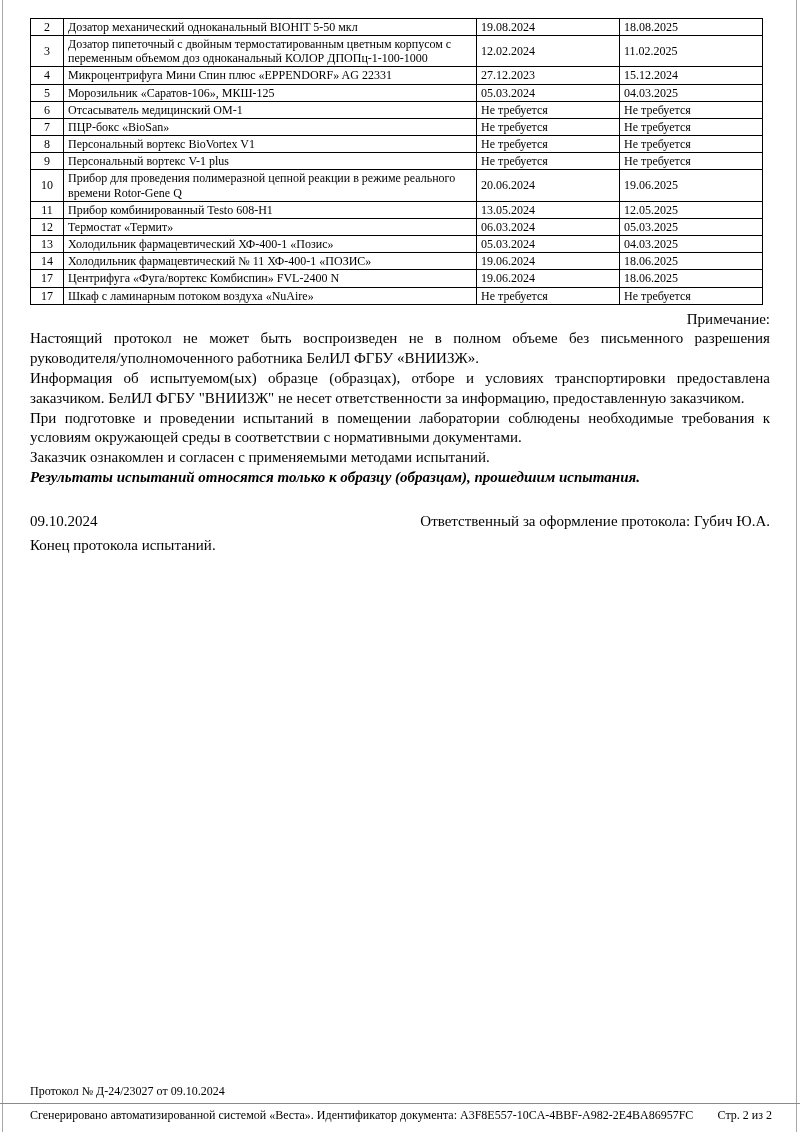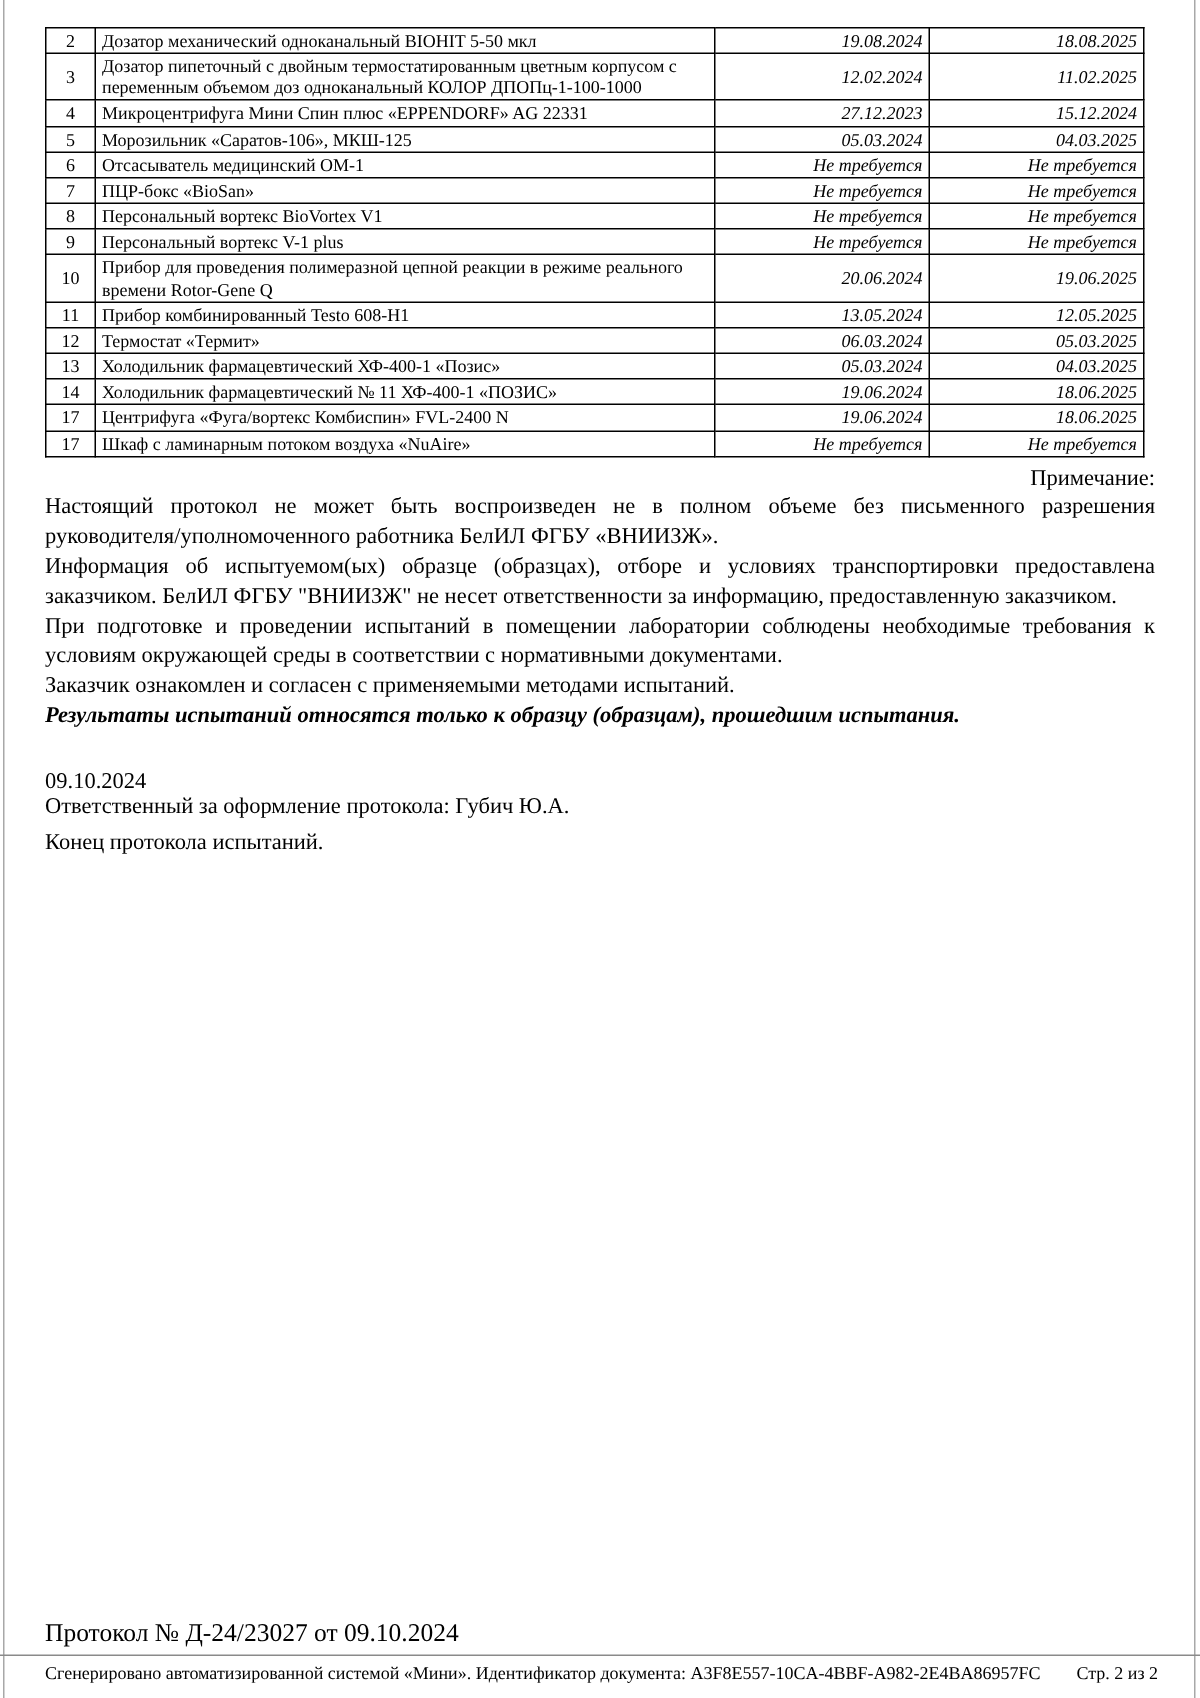--- a/index.html
+++ b/index.html
@@ -24,40 +24,39 @@
     line-height: 1.18;
     table-layout: fixed;
   }
   table.equip td {
     border: 1px solid #000;
     padding: 1px 4px;
     vertical-align: middle;
   }
   td.c-num  { width: 24px;  text-align: center; }
   td.c-name { width: 404px; text-align: left; }
-  td.c-date { width: 134px; text-align: right; font-style: italic; }
+  td.c-date { width: 134px; text-align: left; }
 
   .notes { margin-top: 5px; font-size: 15px; line-height: 1.32; width: 740px; }
   .notes .note-title { text-align: right; }
   .notes p { margin: 0; text-align: justify; }
   .notes p.bold { font-weight: bold; text-align: left; font-style: italic; }
 
   .sig-row {
     margin-top: 25px;
     display: flex;
     justify-content: space-between;
     font-size: 15px;
     width: 740px;
-    flex-direction: column;
   }
   .end-line { margin-top: 7px; font-size: 15px; }
 
   .footer-protocol {
     position: absolute; left: 30px; bottom: 33px;
-    font-size: 17px;
+    font-size: 12px;
   }
   .footer-rule {
     position: absolute; left: 0; right: 0; bottom: 28px;
     height: 1px; background: #8a8a8a;
   }
   .footer-row {
     position: absolute; left: 30px; right: 28px; bottom: 9px;
     display: flex; justify-content: space-between;
     font-size: 12px;
   }
@@ -193,15 +192,15 @@
     <span>09.10.2024</span>
     <span>Ответственный за оформление протокола: Губич Ю.А.</span>
   </div>
   <div class="end-line">Конец протокола испытаний.</div>
 
 </div>
 
 <div class="footer-protocol">Протокол № Д-24/23027 от 09.10.2024</div>
 <div class="footer-rule"></div>
 <div class="footer-row">
-  <span>Сгенерировано автоматизированной системой «Мини». Идентификатор документа: A3F8E557-10CA-4BBF-A982-2E4BA86957FC</span>
+  <span>Сгенерировано автоматизированной системой «Веста». Идентификатор документа: A3F8E557-10CA-4BBF-A982-2E4BA86957FC</span>
   <span>Стр. 2 из 2</span>
 </div>
 
 </body></html>

